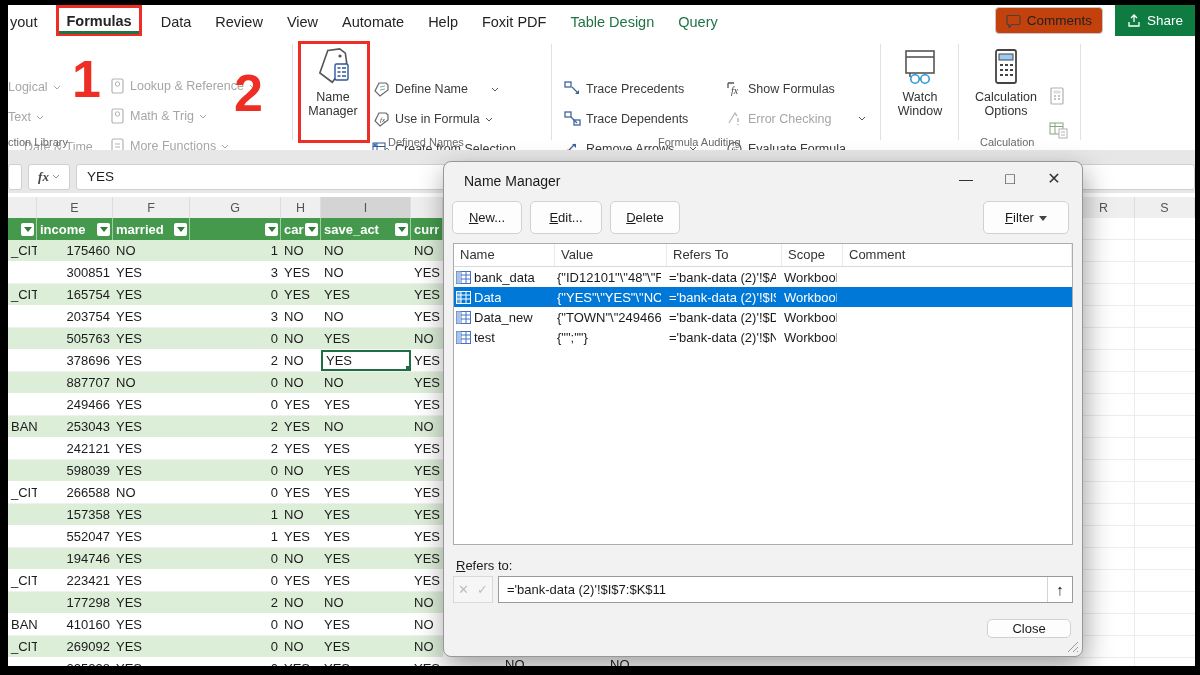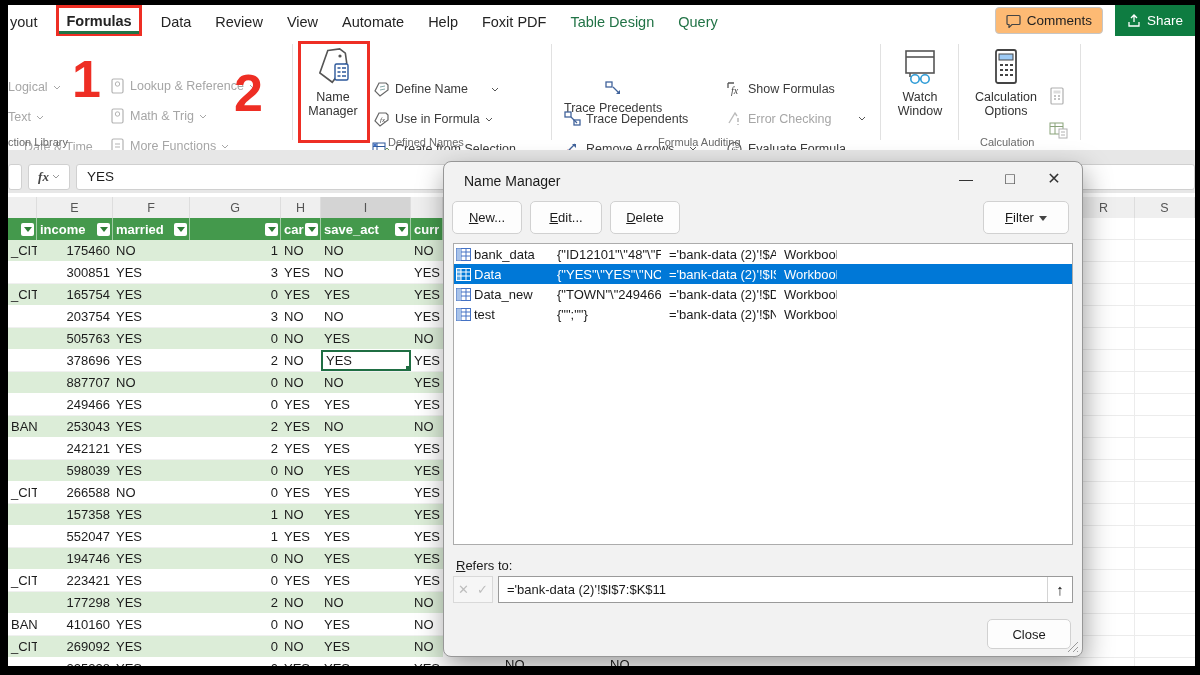--- a/index.html
+++ b/index.html
@@ -9,21 +9,21 @@
 
   
   .tabrow{position:absolute;top:0;left:0;right:0;height:31px;background:#fff;display:flex;align-items:center;}
   .tabs{display:flex;align-items:center;height:100%;}
   .tab{font-size:14.5px;color:#242424;margin:0 10px;padding:7px 2px 4px;white-space:nowrap;}
   .tab:first-child{margin-left:0;}
   .tab.active{font-weight:700;border-bottom:3px solid #217346;padding:5px 7px 2px;
               outline:3px solid #EE2E24;outline-offset:0;}
   .tab.accent{color:#217346;}
   .tr-actions{margin-left:auto;display:flex;align-items:center;gap:12px;height:100%;}
-  .comments-btn{height:25px;border:1px solid #c6c6c6;border-radius:4px;background:#fdba74;display:flex;
+  .comments-btn{height:25px;border:1px solid #c6c6c6;border-radius:4px;background:#c2410c;display:flex;
                 align-items:center;gap:6px;padding:0 10px;font-size:13.5px;color:#222;}
   .share-btn{height:31px;background:#0E7C41;color:#fff;display:flex;align-items:center;gap:6px;
              padding:0 12px;font-size:13.5px;border:none;}
 
   
   .ribbon{position:absolute;top:31px;left:0;right:0;height:114px;background:#fff;
           border-bottom:1px solid #d8d8d8;font-size:12.5px;color:#3b3b3b;}
   .ritem{position:absolute;display:flex;align-items:center;gap:5px;white-space:nowrap;}
   .gray{color:#a6a6a6;}
   .glabel{position:absolute;bottom:2px;font-size:11px;color:#6a6a6a;}
@@ -94,21 +94,21 @@
   .dcell{padding:0 6px 0 2px;box-sizing:border-box;white-space:nowrap;overflow:hidden;display:flex;
          align-items:center;gap:3px;}
   .refers-label{position:absolute;left:12px;top:396px;}
   .xv{position:absolute;left:9px;top:414px;width:40px;height:27px;border:1px solid #d9d9d9;background:#F6F6F6;
       display:flex;align-items:center;justify-content:space-around;color:#BDBDBD;font-size:13px;box-sizing:border-box;}
   .rinput{position:absolute;left:54px;top:414px;width:575px;height:27px;background:#fff;border:1px solid #9a9a9a;
           box-sizing:border-box;display:flex;align-items:center;}
   .rtext{flex:1;padding-left:8px;font-size:13px;white-space:nowrap;overflow:hidden;}
   .rup{width:24px;height:100%;border-left:1px solid #d4d4d4;display:flex;align-items:center;
        justify-content:center;font-weight:700;font-size:15px;color:#111;}
-  .dclose{right:11px;top:457px;width:84px;height:30px;}
+  .dclose{right:11px;top:457px;width:84px;height:19px;}
   .grip{position:absolute;right:3px;bottom:3px;}
 </style>
 </head>
 <body>
 
 <div class="app">
 
   <div class="tabrow">
     <div class="tabs">
         <div class="tab">yout</div>
@@ -229,21 +229,21 @@
           <path d="M1 5.5h12M5 2v11" stroke="#2B579A"></path>
           <rect x="1.5" y="2.5" width="3" height="3" fill="#4472C4"></rect>
           <path d="M9 13l6-6 2 2-6 6h-2z" fill="#E8F0E2" stroke="#6a8a5a"></path>
         </svg>
       <span>Create from Selection</span>
     </div>
     <div class="glabel" style="left:380px;">Defined Names</div>
 
     <div class="vsep" style="left:543px;"></div>
 
-    <div class="ritem" style="left:556px;top:45px;flex-direction:column;">
+    <div class="ritem" style="left:556px;top:45px;">
       <svg width="17" height="15" viewBox="0 0 17 15">
           <rect x="1" y="1" width="6" height="5" fill="none" stroke="#41639b" stroke-width="1.3"></rect>
           <path d="M8 6l6 6" stroke="#41639b" stroke-width="1.3"></path>
           <path d="M11 13h4v-4z" fill="#41639b"></path>
         </svg>
       <span>Trace Precedents</span>
     </div>
     <div class="ritem" style="left:556px;top:75px;">
       <svg width="17" height="15" viewBox="0 0 17 15">
           <rect x="1" y="1" width="6" height="5" fill="none" stroke="#41639b" stroke-width="1.3"></rect>
@@ -591,20 +591,27 @@
       </div>
     <div class="dbtn" style="left:166px;top:39px;width:70px;">
         <span><span class="mn">D</span><span>elete</span></span>
       </div>
     <div class="dbtn" style="right:13px;top:39px;width:86px;">
         <span><span class="mn">F</span><span>ilter</span></span>
         <span class="fcaret"></span>
       </div>
 
     <div class="dlist">
+      <div class="dhead">
+          <div class="dh" style="width: 101px;">Name</div>
+          <div class="dh" style="width: 112px;">Value</div>
+          <div class="dh" style="width: 115px;">Refers To</div>
+          <div class="dh" style="width: 61px;">Scope</div>
+          <div class="dh" style="width: 229px;">Comment</div>
+        </div>
       <div>
           <div class="drow">
             <div class="dcell" style="width: 101px;">
               <svg width="15" height="13" viewBox="0 0 15 13">
                 <rect x="0.5" y="0.5" width="14" height="12" fill="#fff" stroke="#4472C4"></rect>
                 <path d="M0.5 4h14M0.5 8h14M5 0.5v12M10 0.5v12" stroke="#4472C4"></path>
                 <rect x="0.5" y="0.5" width="4.5" height="12" fill="#A9C3E9"></rect>
               </svg>
               <span style="overflow: hidden; white-space: nowrap;">bank_data</span>
             </div>

